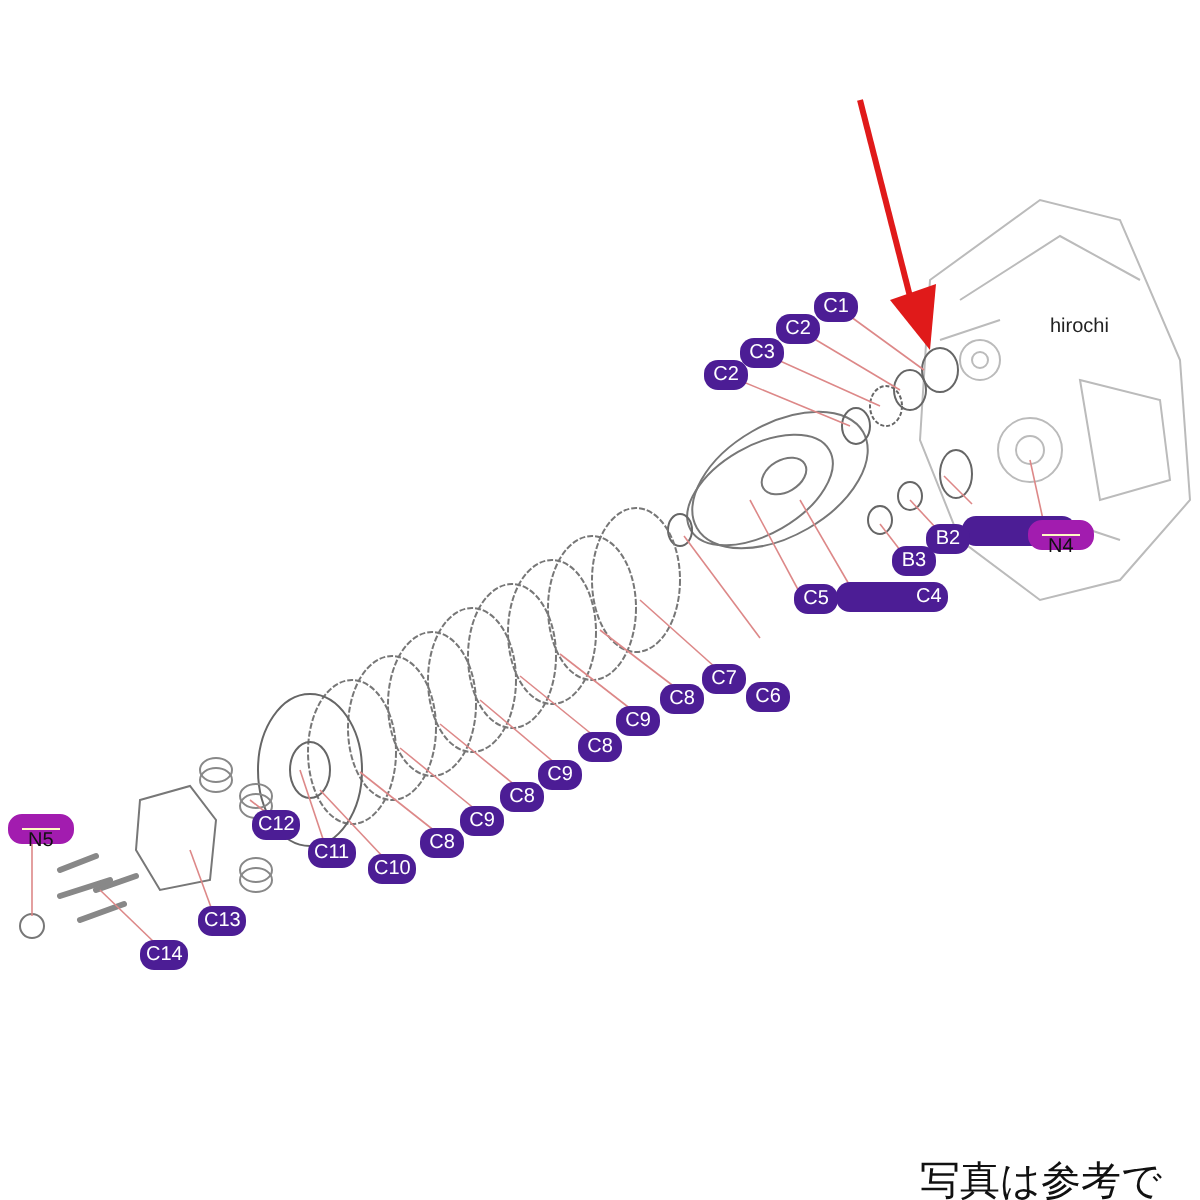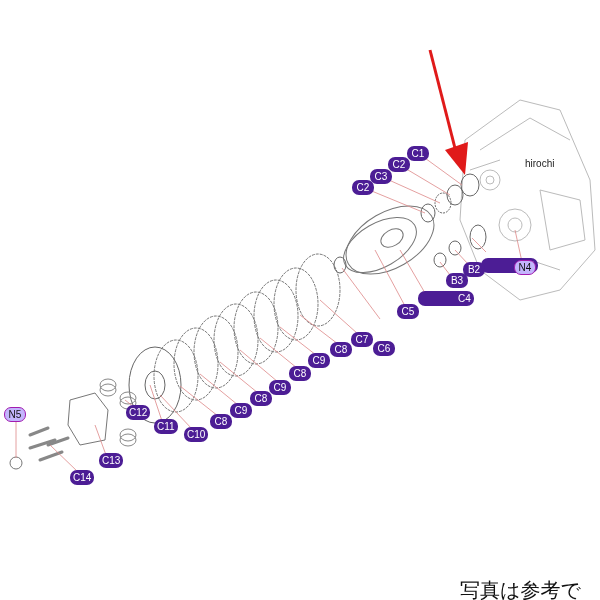--- a/index.html
+++ b/index.html
@@ -1,21 +1,21 @@
 <!DOCTYPE html>
 <html><head>
 <meta charset="utf-8">
 <style>
   html, body { margin:0; padding:0; background:#ffffff; }
   body { width:600px; height:600px; position:relative; overflow:hidden; font-family:"Liberation Sans", sans-serif; }
   #diagram { position:absolute; left:0; top:0; width:600px; height:600px; }
   .tag { position:absolute; height:15px; min-width:22px; padding:0 3px; box-sizing:border-box;
          border-radius:7px; font-size:10px; line-height:15px; text-align:center; color:#fff;
          background:#4c1d95; font-family:"Liberation Sans", sans-serif; }
-  .tag.yellow { background:#c4b5fd; color:#111; border:1px solid #a21caf; line-height:13px; }
+  .tag.yellow { background:#fef9c3; color:#111; border:7px solid #a21caf; line-height:13px; }
   .watermark { position:absolute; left:525px; top:158px; font-size:10px; color:#222; }
   .caption { position:absolute; left:460px; top:577px; font-size:20px; color:#111; }
 </style>
 </head>
 <body>
 
 <svg id="diagram" viewBox="0 0 600 600" xmlns="http://www.w3.org/2000/svg">
 
   <g fill="none" stroke="#bbb" stroke-width="1">
     <path d="M465 140 L520 100 L560 110 L590 180 L595 250 L560 290 L520 300 L480 270 L460 220 Z"></path>
@@ -118,21 +118,21 @@
 <div id="labels">
     <div class="tag" style="left: 407px; top: 146px;">C1</div>
     <div class="tag" style="left: 388px; top: 157px;">C2</div>
     <div class="tag" style="left: 370px; top: 169px; text-align: center;">C3</div>
     <div class="tag" style="left: 352px; top: 180px;">C2</div>
     <div class="tag" style="left: 481px; top: 258px; padding-left: 42px;">B1</div>
     <div class="tag" style="left: 463px; top: 262px;">B2</div>
     <div class="tag" style="left: 446px; top: 273px;">B3</div>
     <div class="tag yellow" style="left: 514px; top: 260px;">N4</div>
     <div class="tag" style="left: 418px; top: 291px; padding-left: 40px;">C4</div>
-    <div class="tag" style="left: 397px; top: 304px;">C5</div>
+    <div class="tag" style="left: 397px; top: 292px;">C5</div>
     <div class="tag" style="left: 373px; top: 317px; margin-top: 24px;">C6</div>
     <div class="tag" style="left: 351px; top: 332px;">C7</div>
     <div class="tag" style="left: 330px; top: 342px;">C8</div>
     <div class="tag" style="left: 308px; top: 353px;">C9</div>
     <div class="tag" style="left: 289px; top: 366px;">C8</div>
     <div class="tag" style="left: 269px; top: 380px;">C9</div>
     <div class="tag" style="left: 250px; top: 391px;">C8</div>
     <div class="tag" style="left: 230px; top: 403px;">C9</div>
     <div class="tag" style="left: 210px; top: 414px;">C8</div>
     <div class="tag" style="left: 184px; top: 427px;">C10</div>

